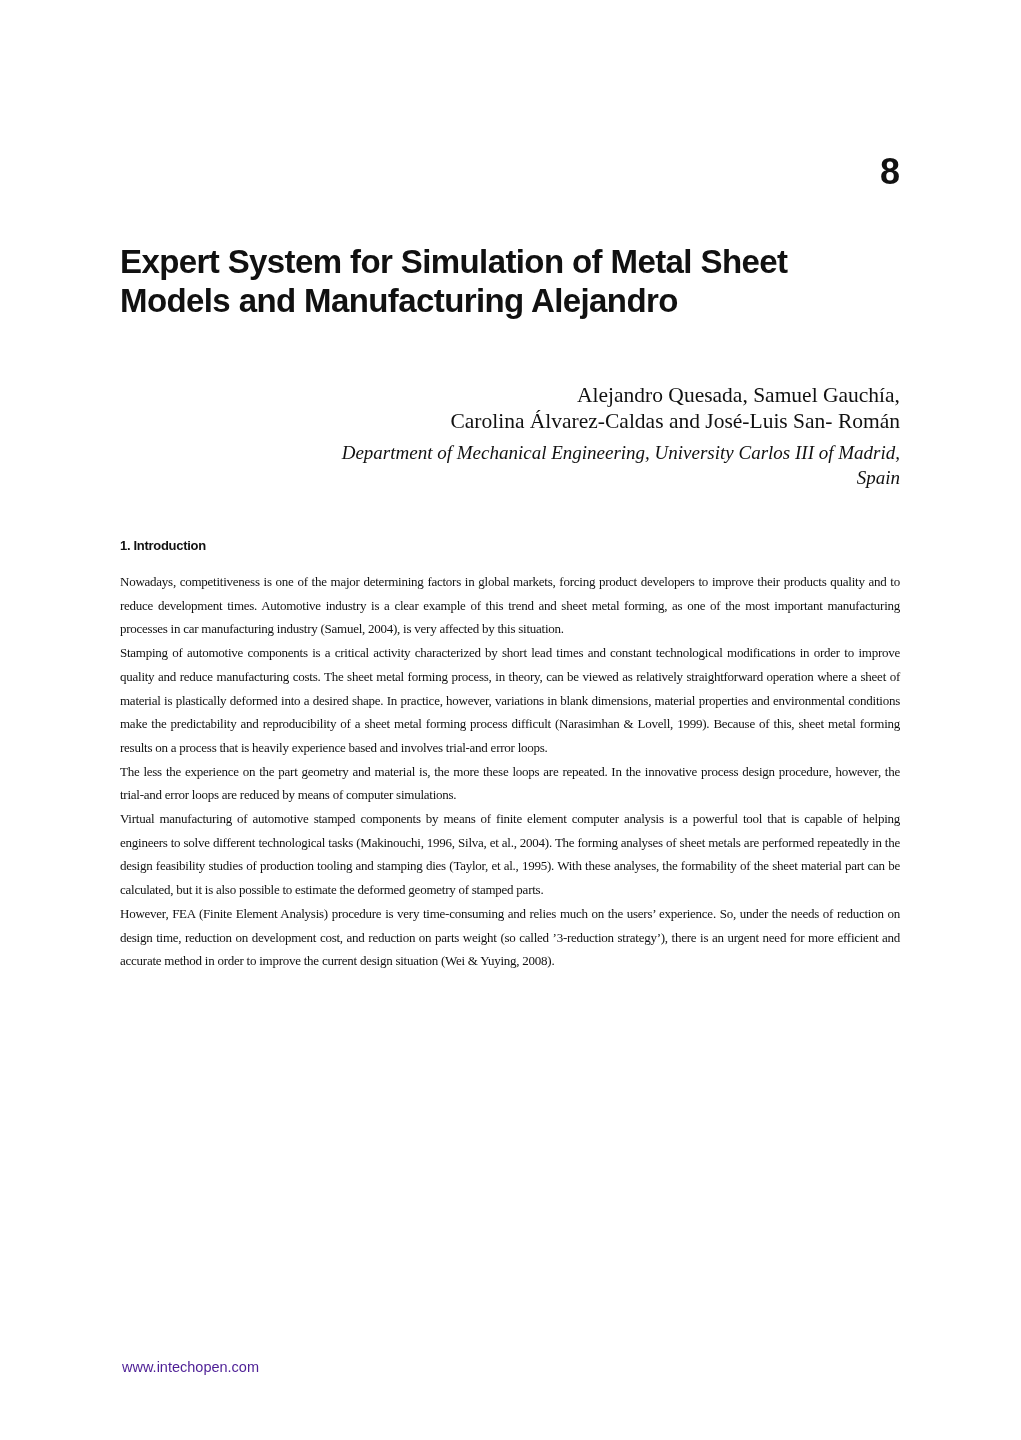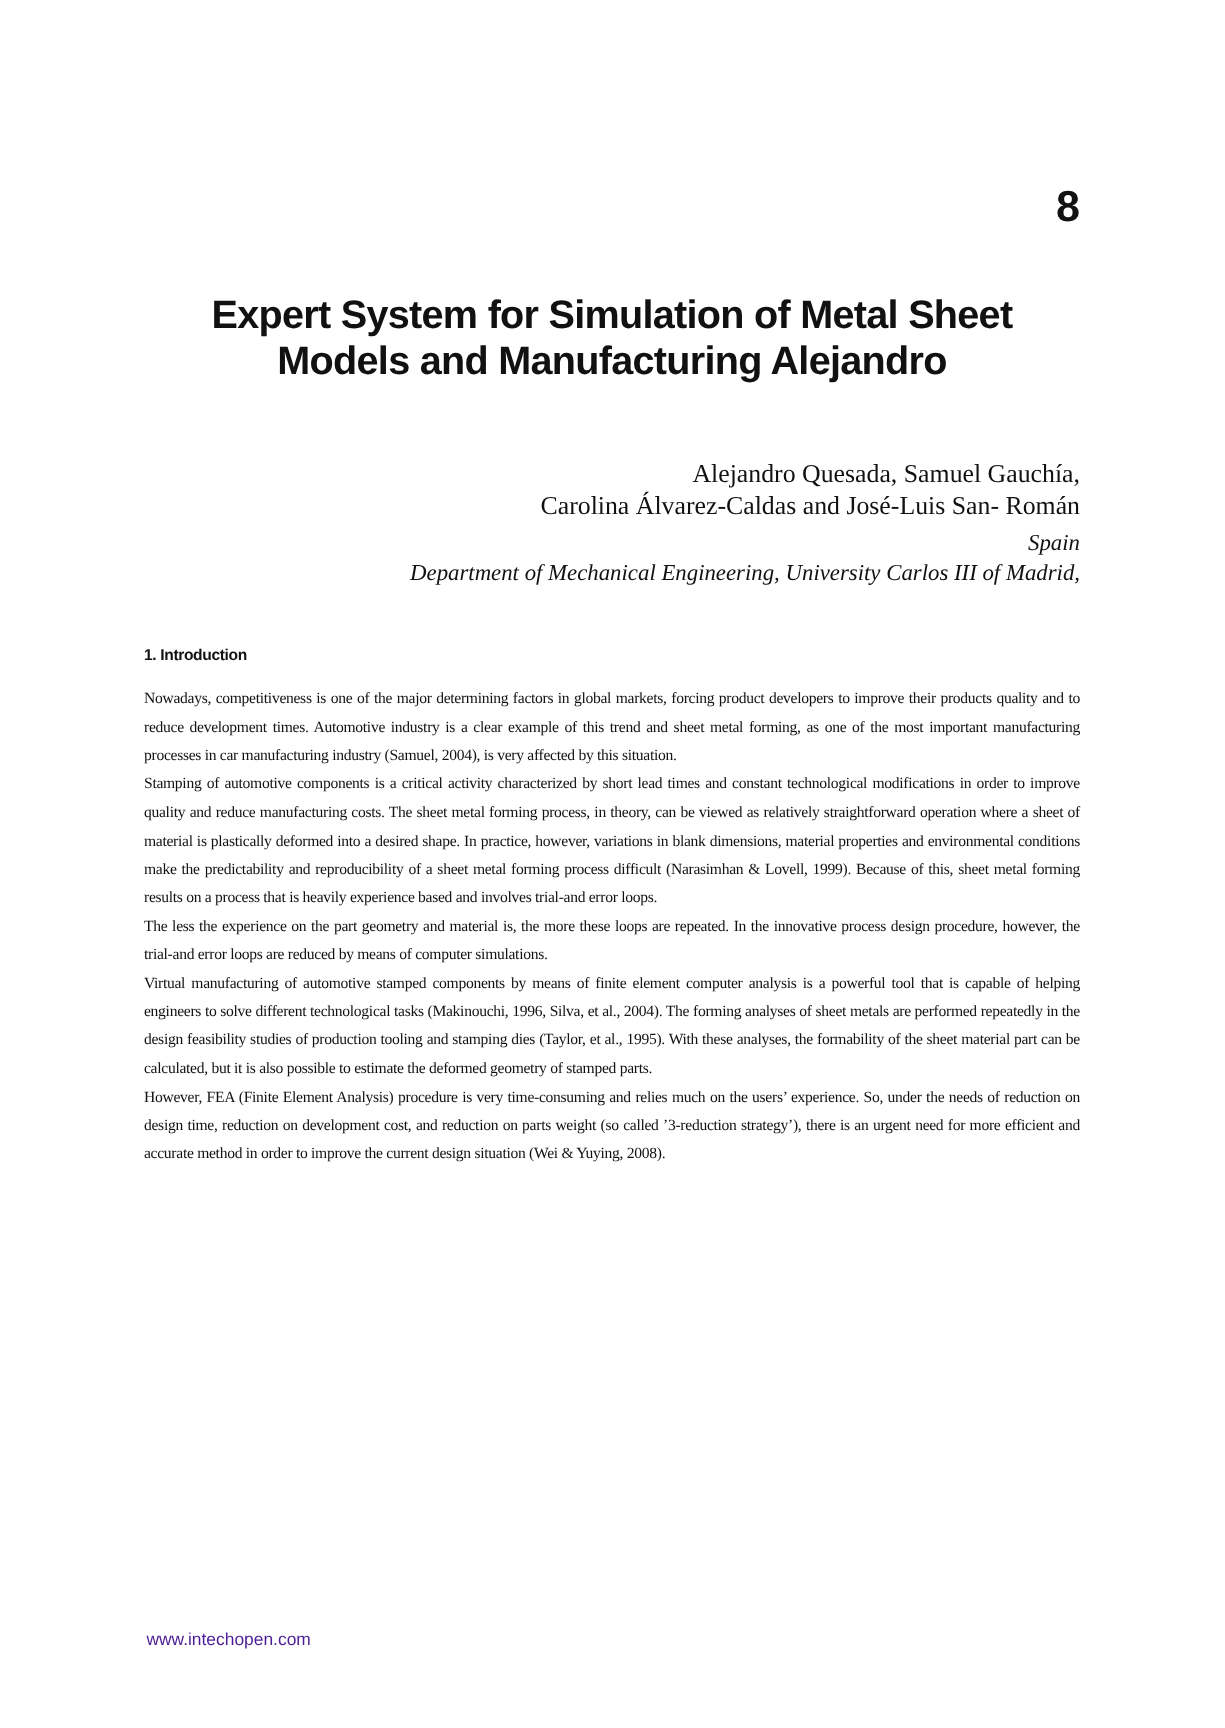--- a/index.html
+++ b/index.html
@@ -32,21 +32,21 @@
     }
     .title {
       position: absolute;
       left: 120px;
       right: 121px;
       top: 242px;
       font-family: "Liberation Sans", sans-serif;
       font-weight: bold;
       font-size: 33px;
       line-height: 39px;
-      text-align: center;
+      text-align: left;
       letter-spacing: -0.6px;
       margin: 0;
     }
     .title span { display: block; white-space: nowrap; }
     .authors {
       position: absolute;
       left: 200px;
       right: 121px;
       top: 382px;
       font-family: "Liberation Serif", serif;
@@ -114,22 +114,22 @@
     <span>Expert System for Simulation of Metal Sheet</span>
     <span>Models and Manufacturing Alejandro</span>
   </h1>
 
   <div class="authors">
     <span>Alejandro Quesada, Samuel Gauchía,</span>
     <span>Carolina Álvarez-Caldas and José-Luis  San- Román</span>
   </div>
 
   <div class="affiliation">
+    <span>Department of Mechanical Engineering, University Carlos III of Madrid,</span>
     <span>Spain</span>
-    <span>Department of Mechanical Engineering, University Carlos III of Madrid,</span>
   </div>
 
   <h2 class="section-heading">1. Introduction</h2>
 
   <div class="body-text">
     <p>Nowadays, competitiveness is one of the major determining factors in global markets, forcing product developers to improve their products quality and to reduce development times. Automotive industry is a clear example of this trend and sheet metal forming, as one of the most important manufacturing processes in car manufacturing industry (Samuel, 2004), is very affected by this situation.</p>
     <p>Stamping of automotive components is a critical activity characterized by short lead times and constant technological modifications in order to improve quality and reduce manufacturing costs. The sheet metal forming process, in theory, can be viewed as relatively straightforward operation where a sheet of material is plastically deformed into a desired shape. In practice, however, variations in blank dimensions, material properties and environmental conditions make the predictability and reproducibility of a sheet metal forming process difficult (Narasimhan &amp; Lovell, 1999). Because of this, sheet metal forming results on a process that is heavily experience based and involves trial-and error loops.</p>
     <p>The less the experience on the part geometry and material is, the more these loops are repeated. In the innovative process design procedure, however, the trial-and error loops are reduced by means of computer simulations.</p>
     <p>Virtual manufacturing of automotive stamped components by means of finite element computer analysis is a powerful tool that is capable of helping engineers to solve different technological tasks (Makinouchi, 1996, Silva, et al., 2004). The forming analyses of sheet metals are performed repeatedly in the design feasibility studies of production tooling and stamping dies (Taylor, et al., 1995). With these analyses, the formability of the sheet material part can be calculated, but it is also possible to estimate the deformed geometry of stamped parts.</p>
     <p>However, FEA (Finite Element Analysis) procedure is very time-consuming and relies much on the users’ experience. So, under the needs of reduction on design time, reduction on development cost, and reduction on parts weight (so called ’3-reduction strategy’), there is an urgent need for more efficient and accurate method in order to improve the current design situation (Wei &amp; Yuying, 2008).</p>

